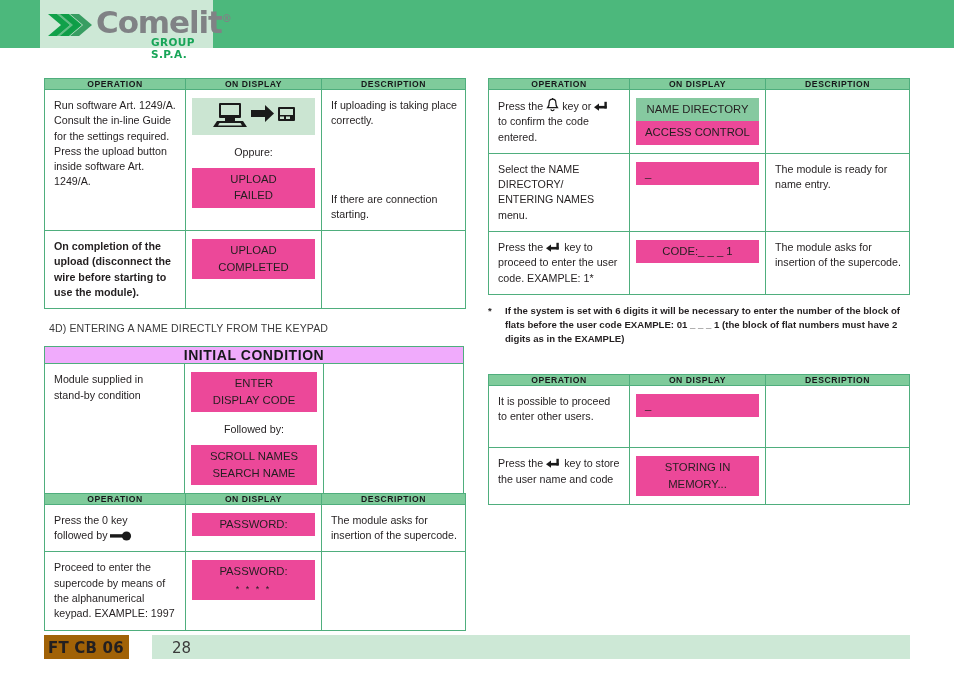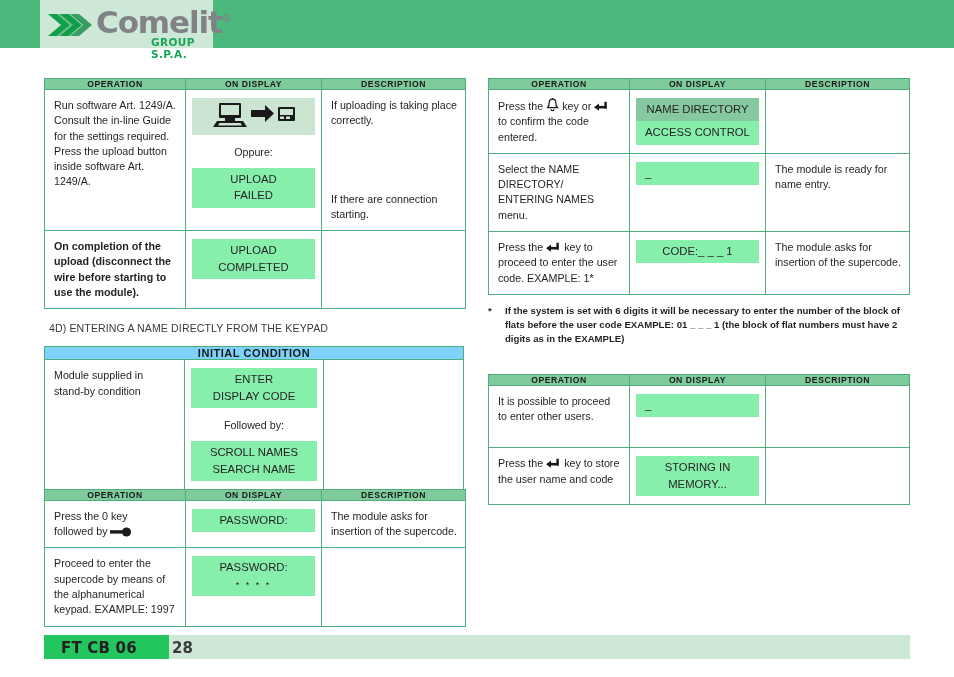--- a/index.html
+++ b/index.html
@@ -27,47 +27,47 @@
   table.t{border-collapse:collapse;width:420px;table-layout:fixed;
     border:1px solid #4fae7d;}
   table.t td,table.t th{border:1px solid #4fae7d;vertical-align:top;padding:0;}
   .hdr th{background:#7fcb9b;color:#17181a;font-size:8.6px;font-weight:bold;
     text-align:center;letter-spacing:0.55px;padding:5px 0 5px;}
   .c-op{width:140px;}
   .c-disp{width:135px;}
   .c-desc{width:143px;}
   .cell{padding:8px 8px 8px 9px;font-size:10.7px;line-height:1.43;}
   .bold{font-weight:bold;}
-  .lcd{background:#86efac;display:block;padding:3px 6px 4px;text-align:center;
+  .lcd{background:#ec4899;display:block;padding:3px 6px 4px;text-align:center;
     font-size:11.3px;line-height:1.45;margin:0 6px;}
   .lcd.dark{background:#86c9a0;}
   .lcd.tight{margin-bottom:0;}
   .lcd-stack{padding:8px 0 8px;}
   .lcd-note{text-align:center;font-size:10.7px;padding:11px 0 10px;}
   .lcd-left{text-align:left;padding-left:9px;}
-  .spanhdr th{background:#7dd3fc;color:#17181a;font-size:11px;font-weight:bold;
+  .spanhdr th{background:#f0abfc;color:#17181a;font-size:14px;font-weight:bold;
     text-align:center;letter-spacing:0.55px;padding:5px 0 5px;}
   .section-title{font-size:10.6px;color:#3b3b3b;margin:4px;padding:9px 0 8px 1px;
     letter-spacing:0.1px;}
   .footnote{font-size:9.6px;font-weight:bold;line-height:1.46;color:#231f20;
     padding:9px 0 0 0;display:flex;gap:9px;}
   .footnote .star{width:8px;flex:0 0 8px;}
   
   .ico-bell{display:inline-block;vertical-align:-2px;}
   .ico-enter{display:inline-block;vertical-align:-2px;}
   .ico-key{display:inline-block;vertical-align:-2px;}
   .pc-icon-box{background:#cbe5d2;margin:0 6px;padding:4px 0 3px;text-align:center;}
   
   .footer{position:absolute;left:44px;bottom:18px;width:866px;height:24px;}
   .footer-bg{position:absolute;left:108px;top:0;width:758px;height:24px;background:#cde8d6;}
-  .footer-tag{position:absolute;left:0;top:0;width:112px;height:24px;background:#22c55e;padding-left:13px;}
+  .footer-tag{position:absolute;left:0;top:0;width:85px;height:24px;background:#a16207;}
   .footer-tag span{display:block;padding:4px 0 0 4px;font-size:15px;font-weight:bold;
     color:#231f20;font-family:"DejaVu Sans",sans-serif;letter-spacing:0.2px;}
   .footer-page{position:absolute;left:128px;top:0;font-size:15px;color:#3b3b3b;
-    padding-top:4px;font-family:"DejaVu Sans",sans-serif;font-weight:bold;}
+    padding-top:4px;font-family:"DejaVu Sans",sans-serif;}
 </style>
 </head>
 <body>
 
 <div class="header">
   <div class="header-band"></div>
   <div class="logo-panel"></div>
   <div class="logo-wrap">
     <svg class="logo-mark" viewBox="0 0 44 28">
       <polygon points="0,3 9,3 22,14 9,25 0,25 13,14" fill="#11a14a"></polygon>

